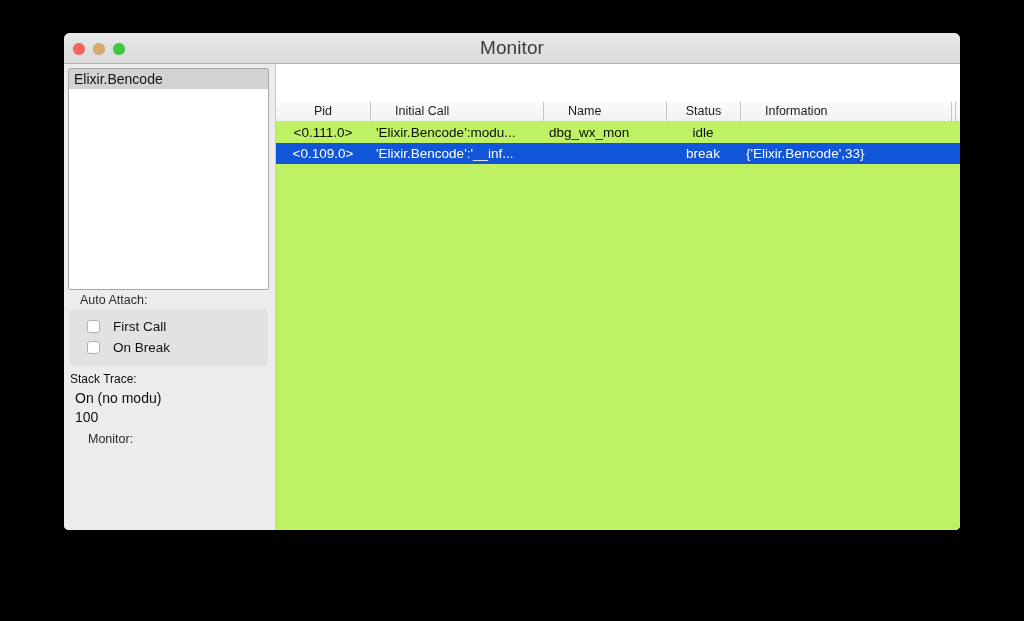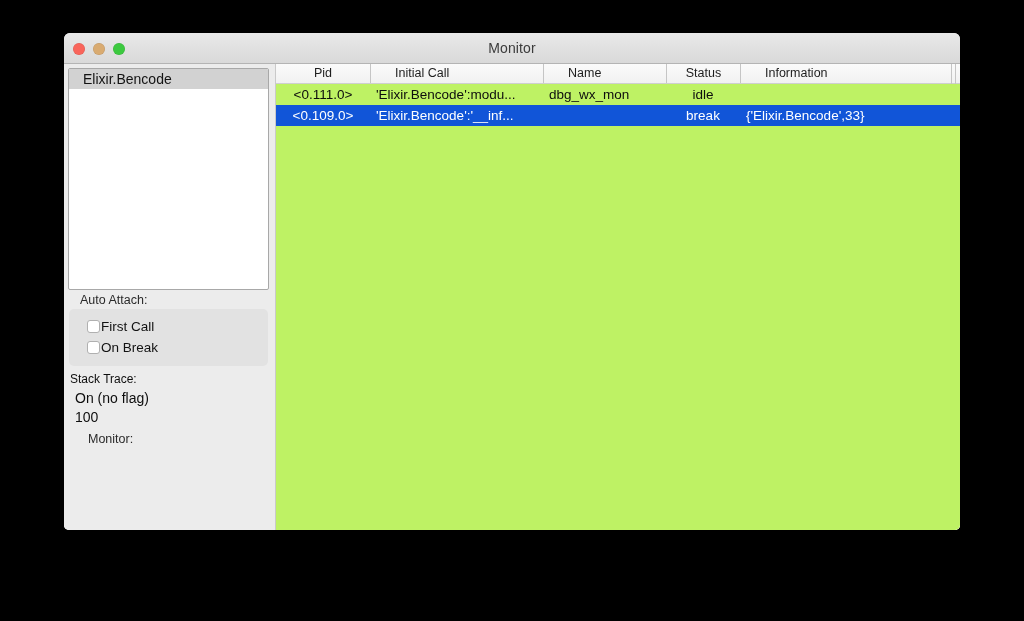--- a/index.html
+++ b/index.html
@@ -33,21 +33,21 @@
     position: relative;
     height: 31px;
     flex: 0 0 31px;
     background: linear-gradient(to bottom, #e9e9e9 0%, #d9d9d9 100%);
     border-bottom: 1px solid #b4b4b4;
     display: flex;
     align-items: center;
     justify-content: center;
   }
   #window-title {
-    font-size: 14px;
+    font-size: 19px;
     color: #3b3b3b;
     letter-spacing: 0.1px;
   }
   .traffic-lights {
     position: absolute;
     left: 9px;
     top: 0;
     height: 31px;
     display: flex;
     align-items: center;
@@ -86,21 +86,21 @@
     flex: 0 0 222px;
     background: #ffffff;
     border: 1px solid #a8a8a8;
     border-radius: 2px;
     overflow: hidden;
     margin-top: 1px;
   }
   .module-item {
     height: 20px;
     line-height: 20px;
-    padding-left: 14px;
+    padding-left: 5px;
     font-size: 14px;
     color: #131313;
   }
   .module-item.selected { background: #d2d2d2; }
 
   
   .group-label {
     font-size: 12.5px;
     color: #2a2a2a;
     padding: 3px 0 2px 12px;
@@ -109,21 +109,21 @@
     background: #e2e2e2;
     border-radius: 5px;
     padding: 7px 0 8px 0;
     margin: 0 1px;
   }
   .check-row {
     display: flex;
     align-items: center;
     height: 21px;
     padding-left: 18px;
-    gap: 1px;
+    gap: 13px;
   }
   .cbox {
     width: 13px; height: 13px;
     flex: 0 0 13px;
     border-radius: 3px;
     background: #ffffff;
     border: 1px solid #b0b0b0;
     position: relative;
   }
   .cbox.checked {
@@ -173,20 +173,21 @@
     display: flex;
     flex-direction: column;
   }
   #table-head {
     display: flex;
     height: 20px;
     flex: 0 0 20px;
     background: linear-gradient(to bottom,#fbfbfb 0%,#f1f1f1 100%);
     border-bottom: 1px solid #cfcfcf;
     position: relative;
+    margin-top: 38px;
   }
   .th {
     font-size: 12.5px;
     color: #1d1d1d;
     line-height: 19px;
     padding-left: 24px;
     border-left: 1px solid #c5c5c5;
     overflow: hidden;
     white-space: nowrap;
   }
@@ -262,21 +263,21 @@
           <span class="cbox"></span>
           <span class="check-label">First Call</span>
         </div>
         <div class="check-row">
           <span class="cbox"></span>
           <span class="check-label">On Break</span>
         </div>
       </div>
 
       <div class="info-key">Stack Trace:</div>
-      <div class="info-val">On (no flag)</div>
+      <div class="info-val">On (no modu)</div>
 
       <div class="info-val">100</div>
 
       <div class="strings-label">Monitor:</div>
 
 
     </div>
 
     <div id="table-panel">
 

